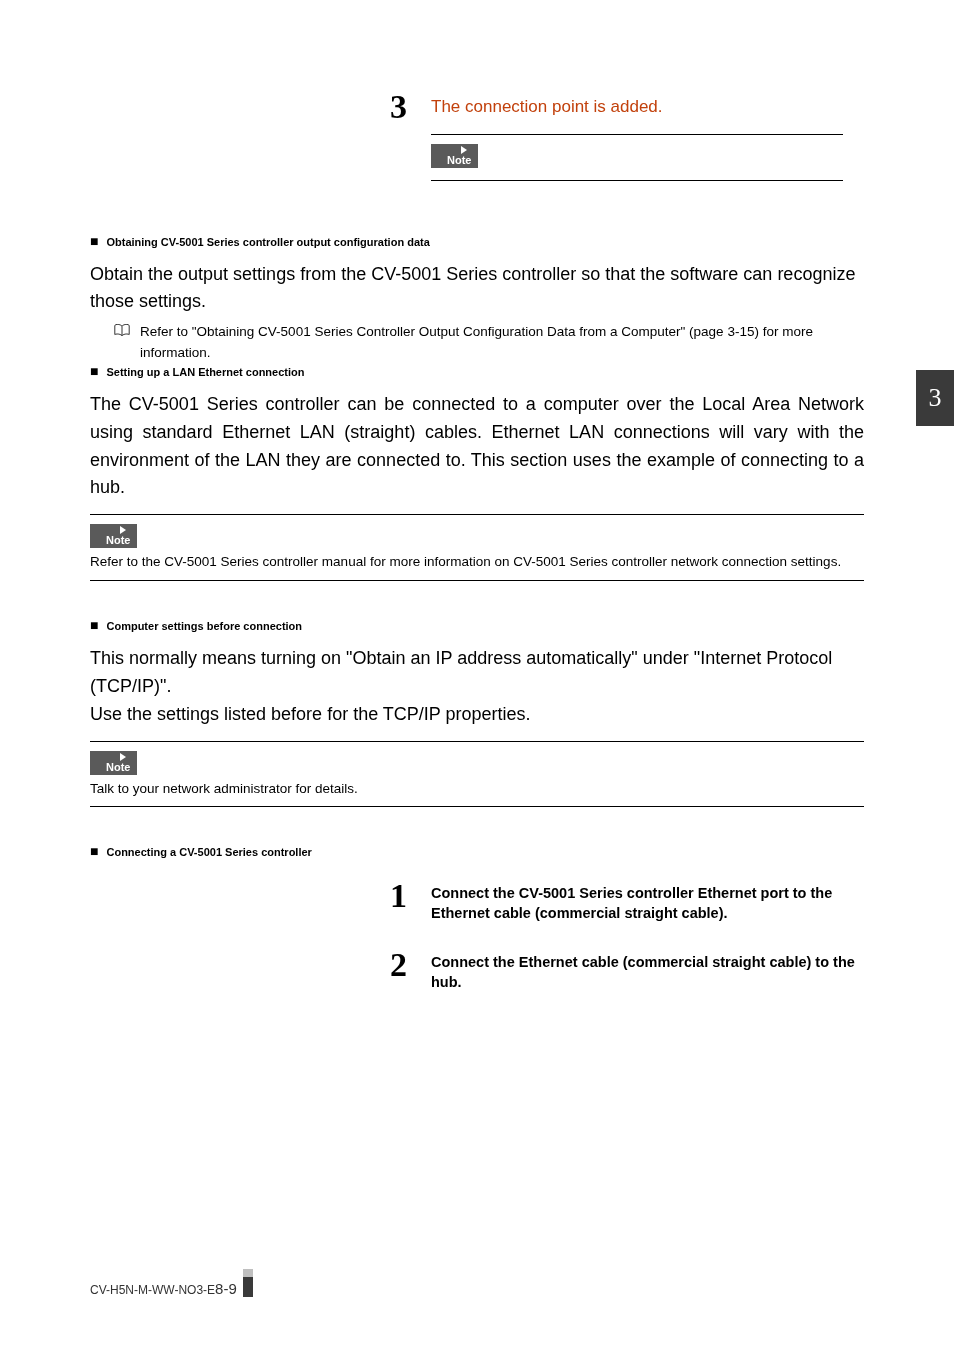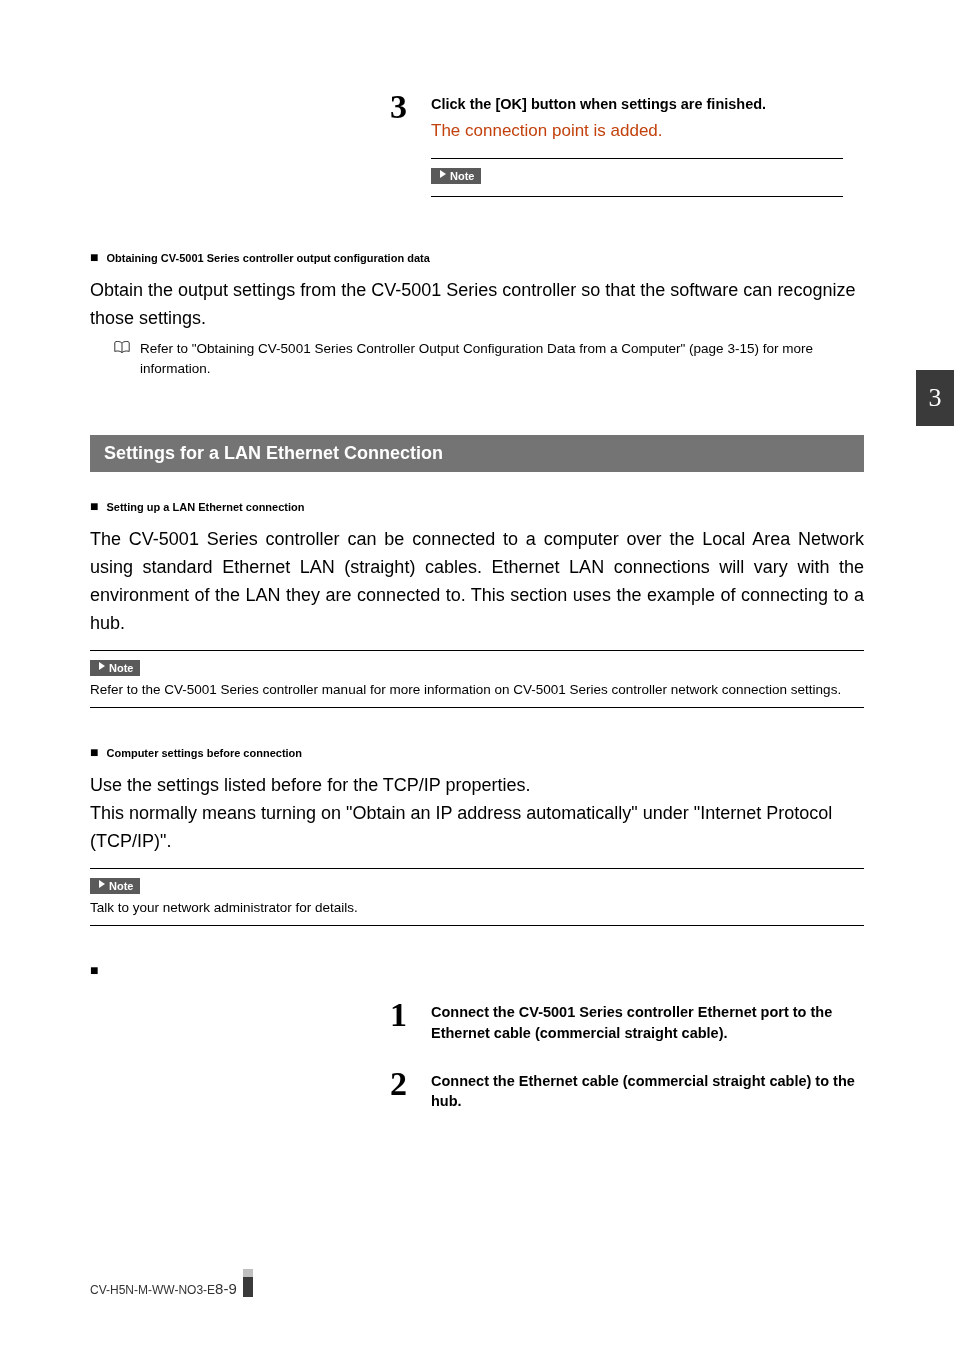--- a/index.html
+++ b/index.html
@@ -23,27 +23,28 @@
       min-width: 22px;
       text-align: right;
     }
     .step-body { flex: 1; padding-top: 4px; }
     .step-title { font-weight: bold; font-size: 14.5px; line-height: 1.4; margin-bottom: 4px; }
     .step-text { font-size: 17px; line-height: 1.5; color: #c2410c; }
     .note-group { border-top: 1px solid #000; border-bottom: 1px solid #000; margin-top: 14px; width: 412px; padding: 5px 0 8px 0; }
     .note-group-full { border-top: 1px solid #000; border-bottom: 1px solid #000; margin-top: 12px; padding: 5px 0 8px 0; }
     .note-badge {
       display: inline-flex;
-      align-items: flex-start;
+      align-items: flex-end;
       background: #5a5a5a;
       color: #fff;
       font-weight: bold;
       font-size: 11px;
-      padding: 2px 7px 2px 9px;
+      padding: 2px 7px 2px 16px;
       margin-bottom: 4px;
+      flex-direction: column;
     }
     .note-caret {
       width: 0; height: 0;
       border-top: 4px solid transparent;
       border-bottom: 4px solid transparent;
       border-left: 6px solid #fff;
       margin-right: 4px;
     }
     .note-text { font-size: 13.5px; line-height: 1.45; }
     .h-subsection {
@@ -119,21 +120,20 @@
   </style>
 </head>
 <body>
 
 <div class="content">
 
   <div class="step-block">
     <div class="step-row">
       <div class="step-num">3</div>
       <div class="step-body">
-        <div class="step-title">Click the [OK] button when settings are finished.</div>
         <div class="step-text">The connection point is added.</div>
         <div class="note-group">
           <div class="note-badge">
             <span class="note-caret"></span>
             <span>Note</span>
           </div>
         </div>
       </div>
     </div>
   </div>
@@ -143,51 +143,51 @@
     <span class="h-text">Obtaining CV-5001 Series controller output configuration data</span>
   </div>
   <div class="body-text">Obtain the output settings from the CV-5001 Series controller so that the software can recognize those settings.</div>
   <div class="ref-line">
     <svg class="book-icon" viewBox="0 0 20 16">
       <path d="M1 2 C1 1 3 0 6 0.5 C8 0.9 9.5 1.8 10 2.5 C10.5 1.8 12 0.9 14 0.5 C17 0 19 1 19 2 L19 13 C19 13 17 12 14 12.5 C12 12.9 10.5 13.8 10 14.5 C9.5 13.8 8 12.9 6 12.5 C3 12 1 13 1 13 Z M10 2.5 L10 14.5" fill="none" stroke="#000" stroke-width="1"></path>
     </svg>
     <span>Refer to "Obtaining CV-5001 Series Controller Output Configuration Data from a Computer" (page 3-15) for more information.</span>
   </div>
 
-  <div class="section-bar">Settings for a LAN Ethernet Connection</div>
 
   <div class="h-subsection" style="margin-top:0">
     <span class="h-marker">■</span>
     <span class="h-text">Setting up a LAN Ethernet connection</span>
   </div>
   <div class="body-text justify">The CV-5001 Series controller can be connected to a computer over the Local Area Network using standard Ethernet LAN (straight) cables. Ethernet LAN connections will vary with the environment of the LAN they are connected to. This section uses the example of connecting to a hub.</div>
   <div class="note-group-full">
     <div class="note-badge">
       <span class="note-caret"></span>
       <span>Note</span>
     </div>
     <div class="note-text">Refer to the CV-5001 Series controller manual for more information on CV-5001 Series controller network connection settings.</div>
   </div>
 
   <div class="h-subsection">
     <span class="h-marker">■</span>
     <span class="h-text">Computer settings before connection</span>
   </div>
+  <div class="body-text">This normally means turning on "Obtain an IP address automatically" under "Internet Protocol (TCP/IP)".</div>
   <div class="body-text">Use the settings listed before for the TCP/IP properties.</div>
-  <div class="body-text">This normally means turning on "Obtain an IP address automatically" under "Internet Protocol (TCP/IP)".</div>
   <div class="note-group-full">
     <div class="note-badge">
       <span class="note-caret"></span>
       <span>Note</span>
     </div>
     <div class="note-text">Talk to your network administrator for details.</div>
   </div>
 
   <div class="h-subsection">
     <span class="h-marker">■</span>
+    <span class="h-text">Connecting a CV-5001 Series controller</span>
   </div>
 
   <div class="step-block-later">
     <div class="step-row">
       <div class="step-num">1</div>
       <div class="step-body">
         <div class="step-title">Connect the CV-5001 Series controller Ethernet port to the Ethernet cable (commercial straight cable).</div>
       </div>
     </div>
   </div>

